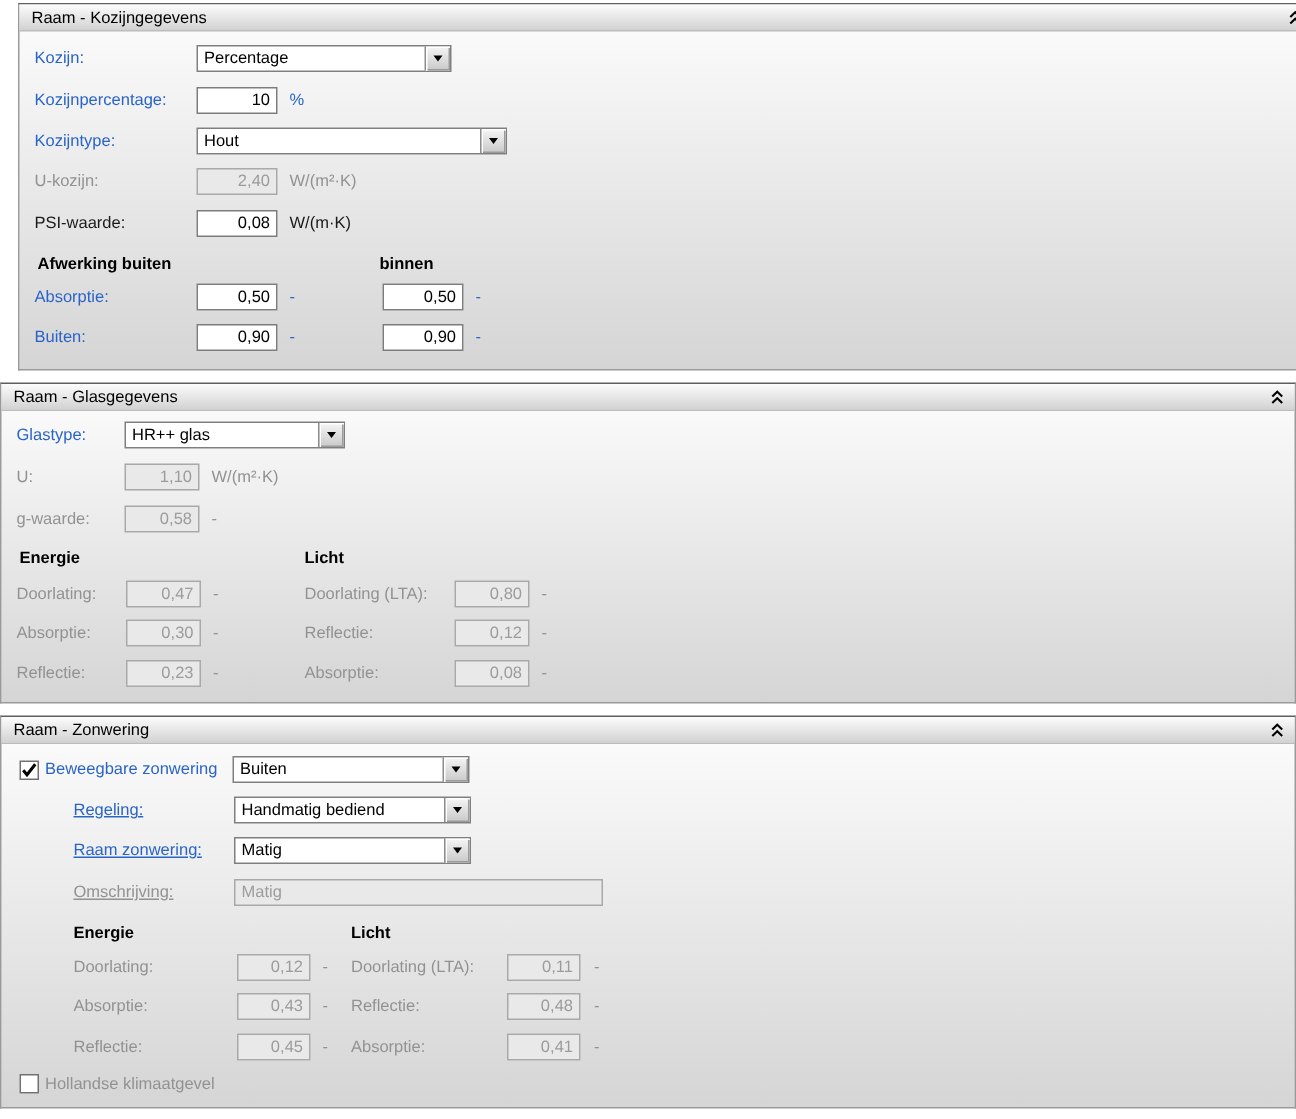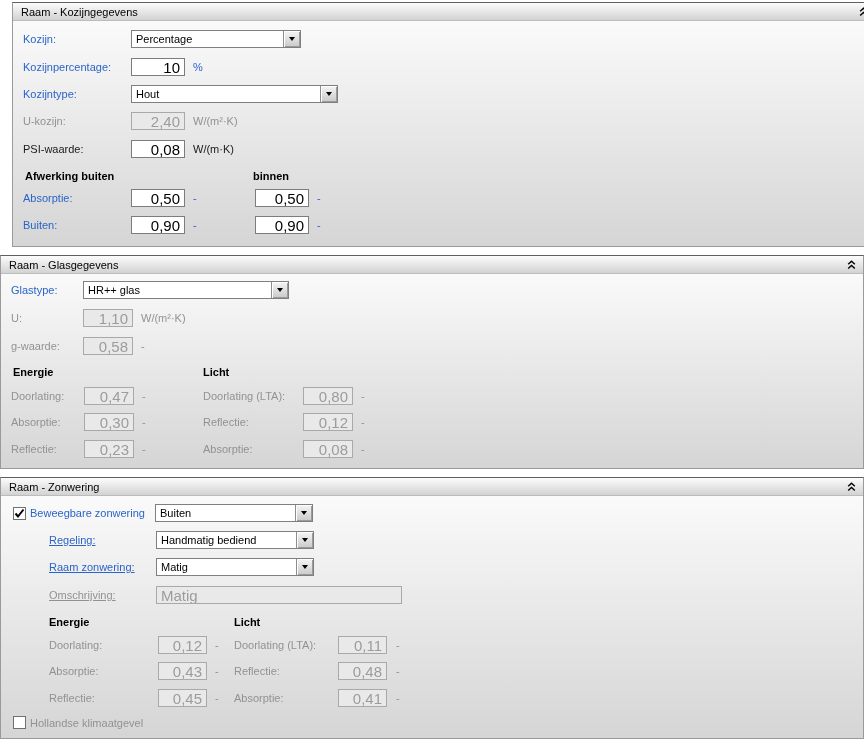--- a/index.html
+++ b/index.html
@@ -31,21 +31,21 @@
   .lbl { display:inline-block; white-space:nowrap; }
   .blue  { color:#2a64c8; }
   .gray  { color:#929292; }
   .black { color:#1a1a1a; }
   .bold  { font-weight:bold; color:#000; }
   .unit { margin-left:8px; white-space:nowrap; }
   .unit-dash { width:12px; }
   
   .tb {
     height:18px; border:1px solid #7c7c7c; background:#fff;
-    font-family:"Liberation Sans", sans-serif; font-size:15px;
+    font-family:"Liberation Sans", sans-serif; font-size:11px;
     text-align:right; padding:0 4px; color:#000;
   }
   .tb:disabled {
     background:#e9e9e9; border-color:#a9a9a9; color:#9c9c9c;
   }
   .tb.left { text-align:left; }
   .in-num { width:54px; }
   
   .combo {
     display:inline-flex; align-items:stretch; height:18px;
@@ -65,21 +65,21 @@
   }
   .cb .check { display:none; }
   .cb[data-checked="true"] .check { display:block; }
   
   .lbl-p1 { width:108px; }
   .cmb-kozijn { width:170px; }
   .cmb-kozijntype { width:207px; }
   .hdr-afwerking { width:228px; }
   .ml-binnen { margin-left:50px; }
   .lbl-p2 { width:72px; }
-  .cmb-glastype { width:206px; }
+  .cmb-glastype { width:147px; }
   .hdr-energie2 { width:190px; }
   .lbl2-p2a { width:73px; }
   .in-p2 { width:50px; }
   .lbl2-p2b { width:100px; margin-left:49px; }
   .ind3 { padding-left:48px; }
   .cbrow { padding-left:12px; }
   .cb-lbl { margin-left:4px; }
   .lbl-cbz { width:125px; }
   .cmb-z { width:158px; }
   .lbl-p3 { width:107px;text-decoration:underline; }

